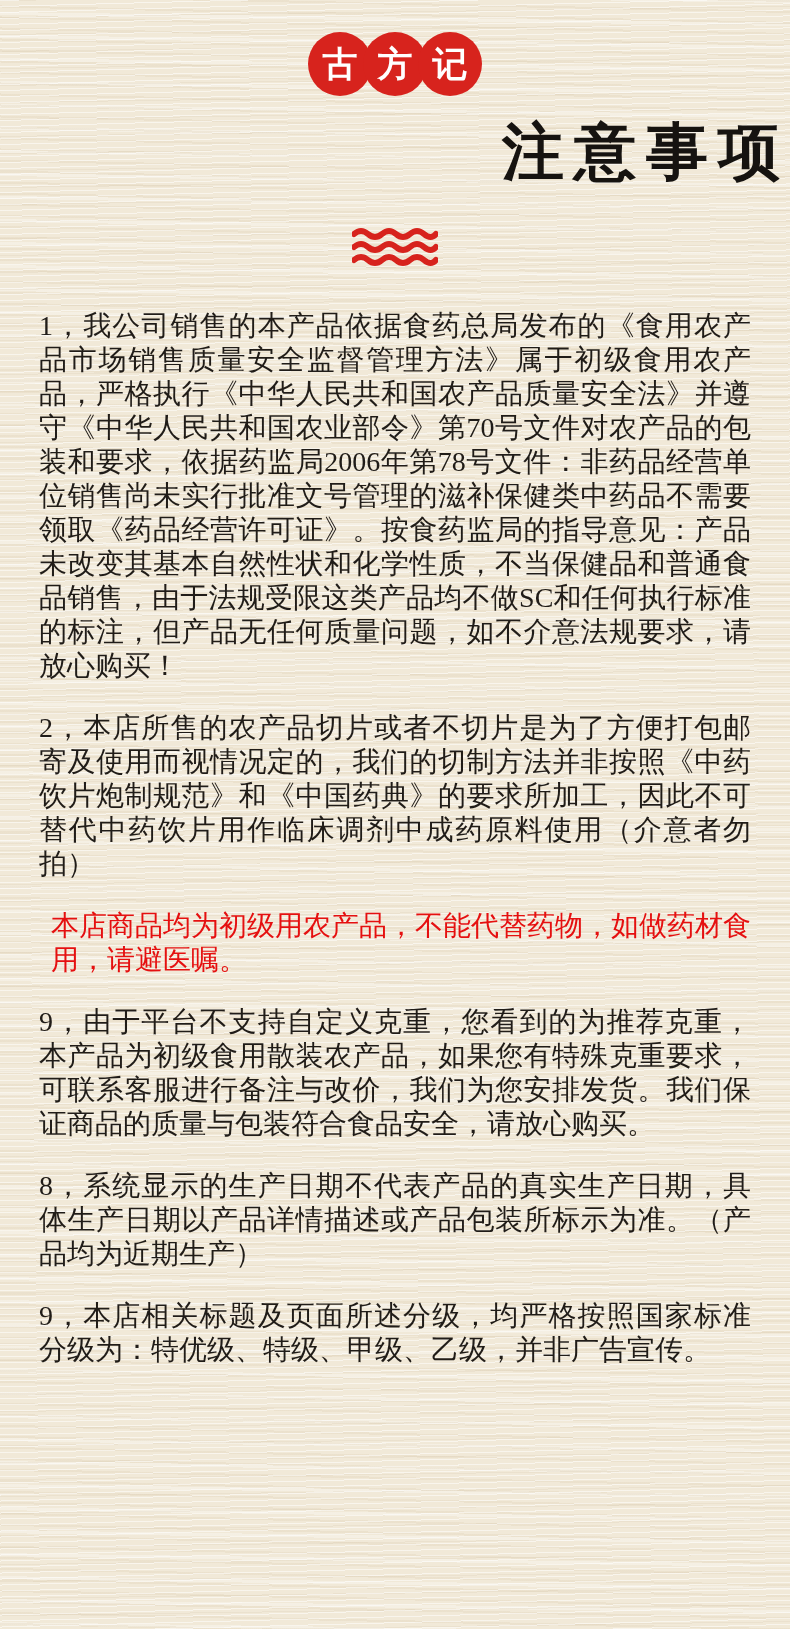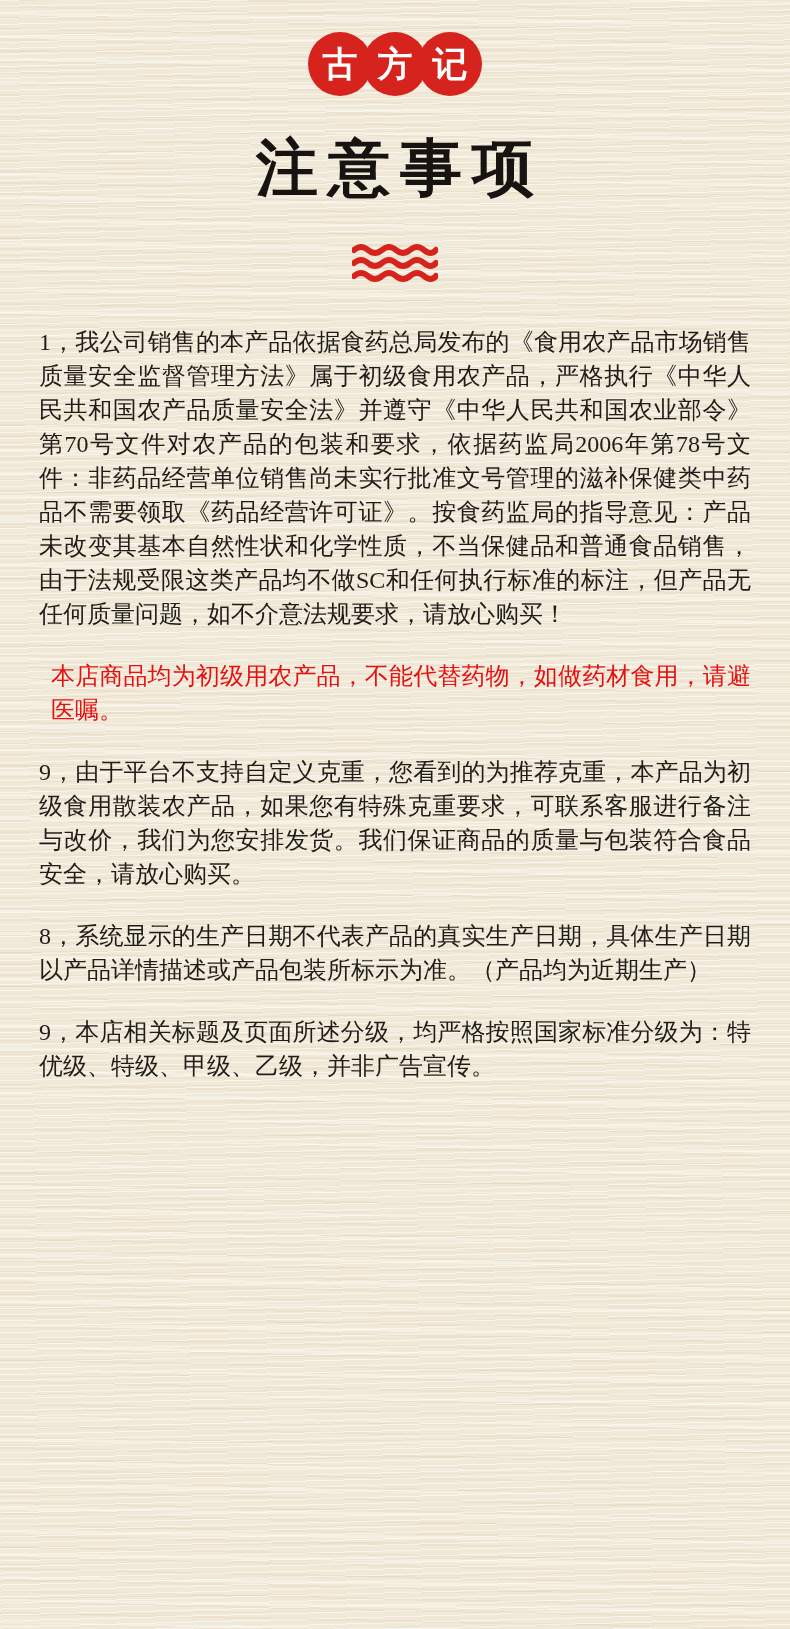--- a/index.html
+++ b/index.html
@@ -31,43 +31,43 @@
     border-radius:50%;
     background:#d7231d;
     display:flex;align-items:center;justify-content:center;
     color:#ffffff;
     font-size:35px;
     font-weight:600;
     line-height:1;
   }
   .brand-circle + .brand-circle{margin-left:-9px;}
   .page-title{
-    margin-top:40px;
-    text-align:center;
+    margin-top:24px;
+    text-align:right;
     font-size:62px;
     font-weight:900;
     letter-spacing:10px;
     text-indent:10px;
     line-height:1.05;
     color:#161310;
   }
   .wave-wrap{
     margin-top:24px;
     display:flex;
     justify-content:center;
     height:40px;
   }
   
   .content{
     margin-top:42px;
     padding:0 39px;
   }
   .notice{
     margin:0 0 28px 0;
-    font-size:24px;
+    font-size:28px;
     line-height:34px;
     text-align:justify;
     letter-spacing:0;
     color:#201c18;
   }
   .notice.warning{
     color:#e51010;
     margin-left:12px;
   }
 </style>
@@ -93,19 +93,20 @@
   <div class="wave-wrap">
     <svg width="86" height="40" viewBox="0 0 86 40" fill="none" xmlns="http://www.w3.org/2000/svg">
       <path d="M2 7 Q9 1 16 7 T30 7 T44 7 T58 7 T72 7 T84 7" stroke="#d7231d" stroke-width="6" stroke-linecap="round" fill="none"></path>
       <path d="M2 20 Q9 14 16 20 T30 20 T44 20 T58 20 T72 20 T84 20" stroke="#d7231d" stroke-width="6" stroke-linecap="round" fill="none"></path>
       <path d="M2 33 Q9 27 16 33 T30 33 T44 33 T58 33 T72 33 T84 33" stroke="#d7231d" stroke-width="6" stroke-linecap="round" fill="none"></path>
     </svg>
   </div>
 
   <div class="content">
     <p class="notice">1，我公司销售的本产品依据食药总局发布的《食用农产品市场销售质量安全监督管理方法》属于初级食用农产品，严格执行《中华人民共和国农产品质量安全法》并遵守《中华人民共和国农业部令》第70号文件对农产品的包装和要求，依据药监局2006年第78号文件：非药品经营单位销售尚未实行批准文号管理的滋补保健类中药品不需要领取《药品经营许可证》。按食药监局的指导意见：产品未改变其基本自然性状和化学性质，不当保健品和普通食品销售，由于法规受限这类产品均不做SC和任何执行标准的标注，但产品无任何质量问题，如不介意法规要求，请放心购买！</p>
+    <p class="notice">2，本店所售的农产品切片或者不切片是为了方便打包邮寄及使用而视情况定的，我们的切制方法并非按照《中药饮片炮制规范》和《中国药典》的要求所加工，因此不可替代中药饮片用作临床调剂中成药原料使用（介意者勿拍）</p>
     <p class="notice warning">本店商品均为初级用农产品，不能代替药物，如做药材食用，请避医嘱。</p>
     <p class="notice">9，由于平台不支持自定义克重，您看到的为推荐克重，本产品为初级食用散装农产品，如果您有特殊克重要求，可联系客服进行备注与改价，我们为您安排发货。我们保证商品的质量与包装符合食品安全，请放心购买。</p>
     <p class="notice">8，系统显示的生产日期不代表产品的真实生产日期，具体生产日期以产品详情描述或产品包装所标示为准。（产品均为近期生产）</p>
     <p class="notice">9，本店相关标题及页面所述分级，均严格按照国家标准分级为：特优级、特级、甲级、乙级，并非广告宣传。</p>
   </div>
 
 </div>
 
 </body></html>

